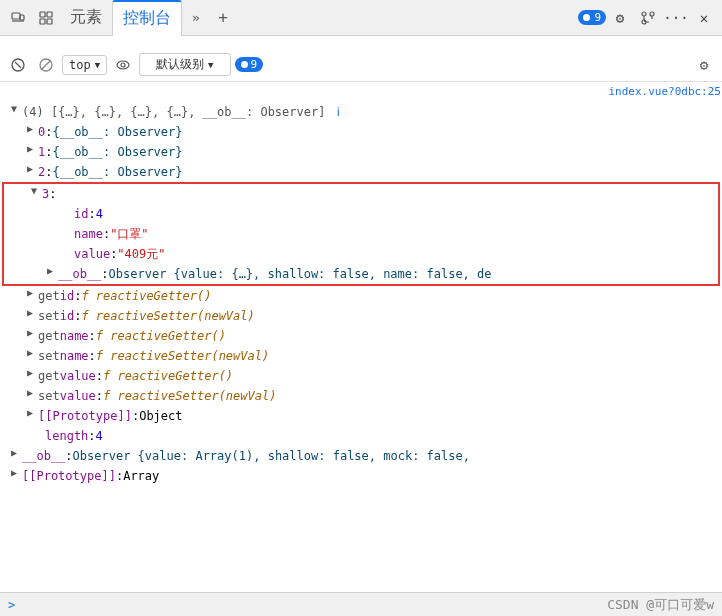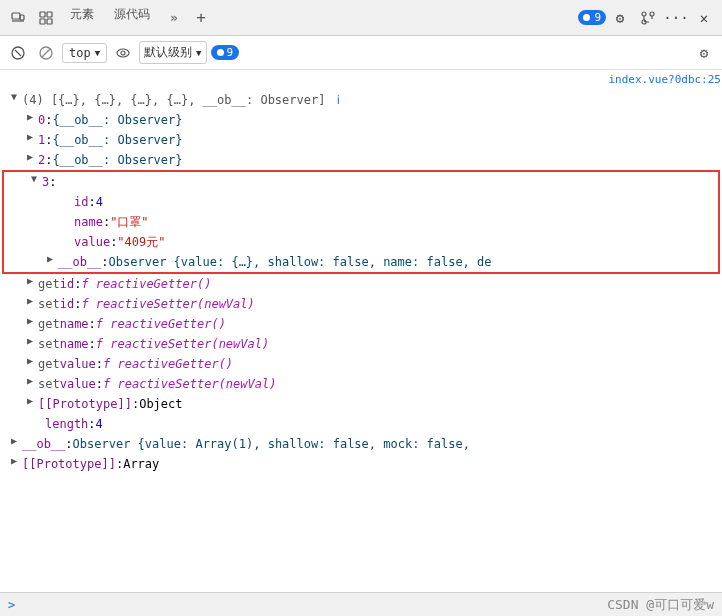--- a/index.html
+++ b/index.html
@@ -32,25 +32,26 @@
       justify-content: center;
       cursor: pointer;
       border-radius: 3px;
       color: #444;
       font-size: 14px;
     }
     .toolbar-tab {
       padding: 6px 10px;
       cursor: pointer;
       color: #555;
-      font-size: 12px;
+      font-size: 16px;
       font-family: Liberation Mono, monospace;
       border-radius: 3px 3px 0 0;
       height: 36px;
       display: flex;
+      align-items: center;
     }
     .toolbar-tab.active {
       background: #ffffff;
       color: #1a73e8;
       border-top: 2px solid #1a73e8;
       border-left: 1px solid #d0d0d0;
       border-right: 1px solid #d0d0d0;
     }
     .toolbar-add {
       width: 26px;
@@ -85,20 +86,21 @@
     
     .toolbar2 {
       display: flex;
       align-items: center;
       background: #ffffff;
       border-bottom: 1px solid #e0e0e0;
       padding: 4px 6px;
       height: 34px;
       flex-shrink: 0;
       gap: 4px;
+      margin-top: 12px;
     }
     .t2-icon {
       width: 24px;
       height: 24px;
       display: flex;
       align-items: center;
       justify-content: center;
       cursor: pointer;
       border-radius: 3px;
       color: #555;
@@ -123,21 +125,21 @@
       font-size: 12px;
       width: 180px;
       color: #999;
       outline: none;
     }
     .level-selector {
       display: flex;
       align-items: center;
       border: 1px solid #ccc;
       border-radius: 3px;
-      padding: 2px 4px;
+      padding: 2px 16px;
       cursor: pointer;
       background: white;
       gap: 4px;
       font-size: 12px;
       color: #333;
     }
     .badge2 {
       background: #1a73e8;
       color: white;
       border-radius: 10px;
@@ -206,21 +208,21 @@
     }
     .triangle.expanded::before { content: '▼'; }
     .triangle.collapsed::before { content: '▶'; }
     .triangle.none { color: transparent; cursor: default; }
     .triangle.none::before { content: '▶'; }
 
     .key { color: #881391; }
     .val-num { color: #1c00cf; }
     .val-str { color: #c41a16; }
     .val-gray { color: #0c4a6e; }
-    .val-link { color: #a21caf; font-style: italic; }
+    .val-link { color: #a16207; font-style: italic; }
 
     
     .highlight-box {
       border: 2px solid #e53935;
       margin: 0 2px;
       background: #fff;
     }
 
     
     .bottom-bar {
@@ -258,22 +260,22 @@
     <svg width="16" height="16" viewBox="0 0 16 16" fill="none">
       <rect x="2" y="2" width="5" height="5" rx="0.5" stroke="#555" stroke-width="1.2"></rect>
       <rect x="9" y="2" width="5" height="5" rx="0.5" stroke="#555" stroke-width="1.2"></rect>
       <rect x="2" y="9" width="5" height="5" rx="0.5" stroke="#555" stroke-width="1.2"></rect>
       <rect x="9" y="9" width="5" height="5" rx="0.5" stroke="#555" stroke-width="1.2"></rect>
     </svg>
   </div>
   <div class="toolbar-tab">
     <span>元素</span>
   </div>
-  <div class="toolbar-tab">
-    <span>源代码</span>
+  <div class="toolbar-tab active">
+    <span>控制台</span>
   </div>
   <div class="toolbar-icon" style="font-size:13px; color:#555">»</div>
   <div class="toolbar-add">+</div>
   <div class="spacer"></div>
   <div class="toolbar-badge">
     <div class="badge-dot"></div>
     <span>9</span>
   </div>
   <div class="toolbar-icon">⚙</div>
   <div class="toolbar-icon">

